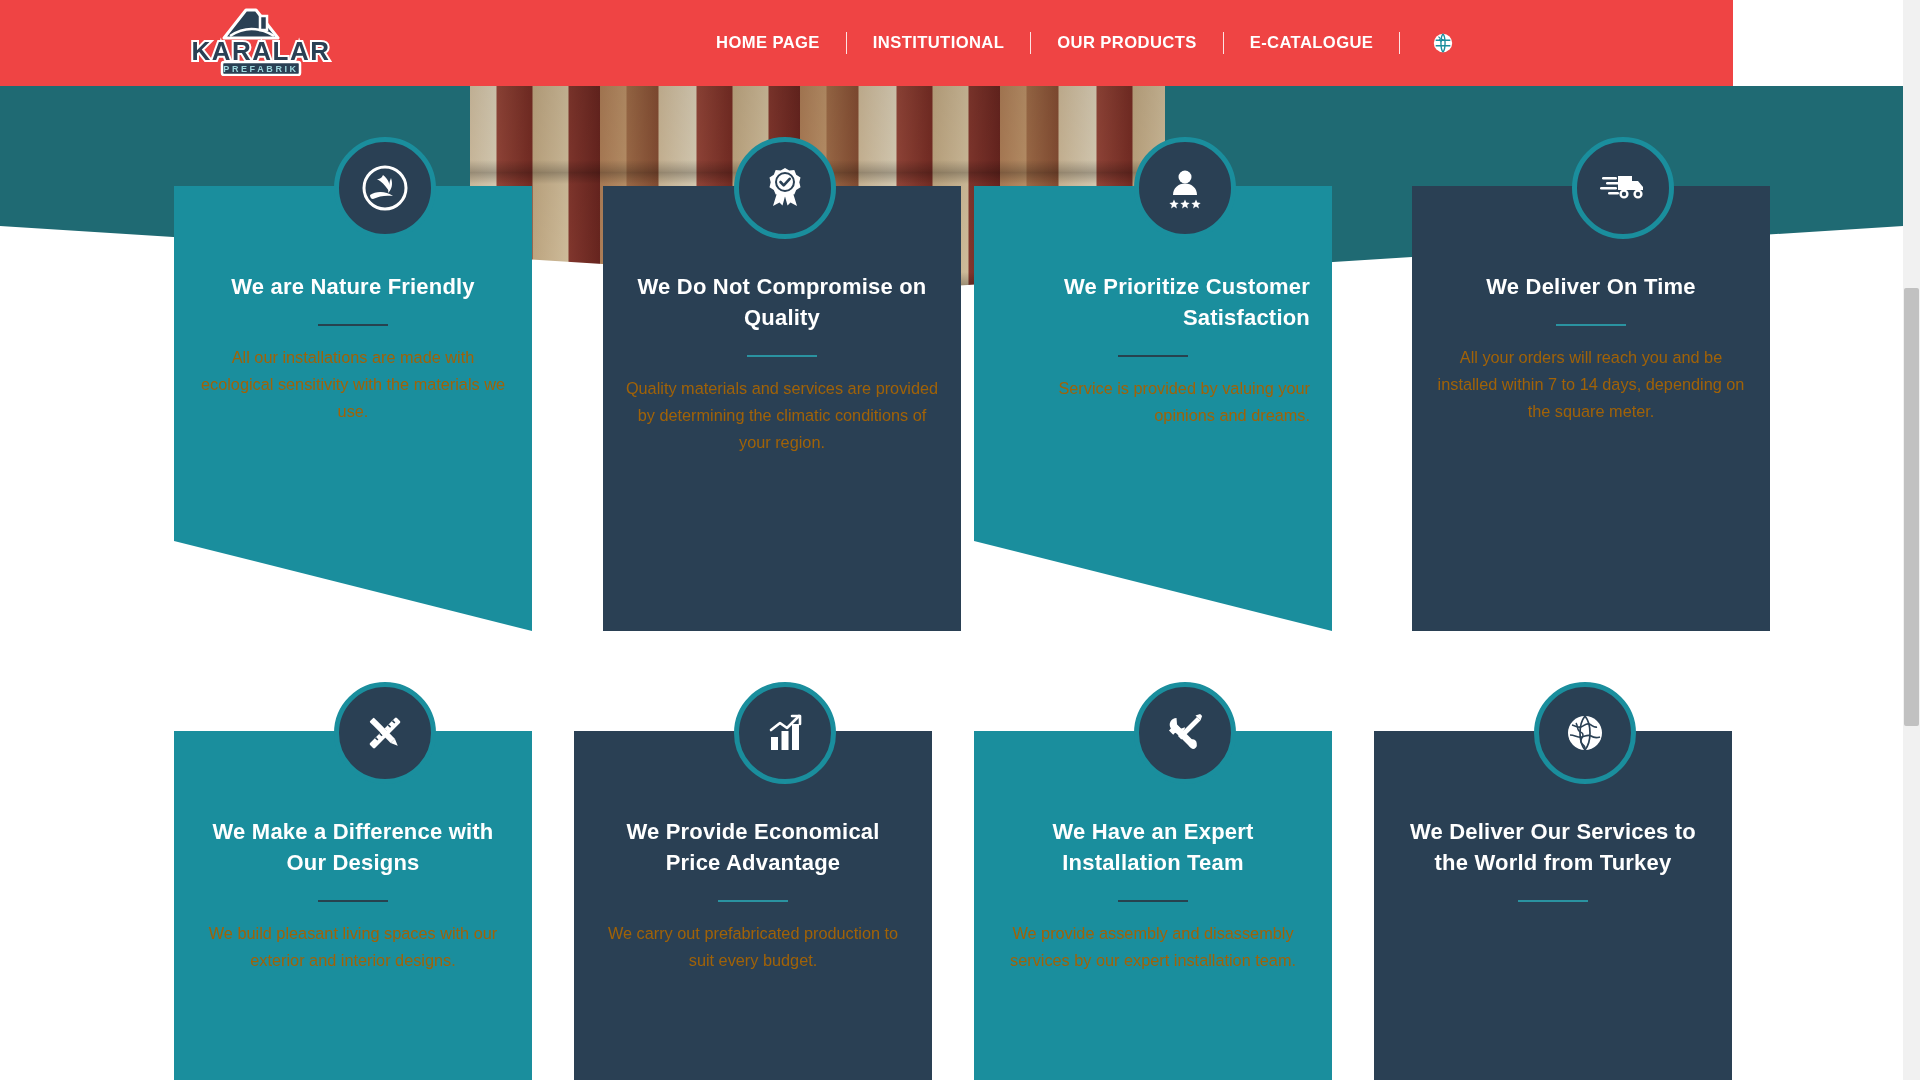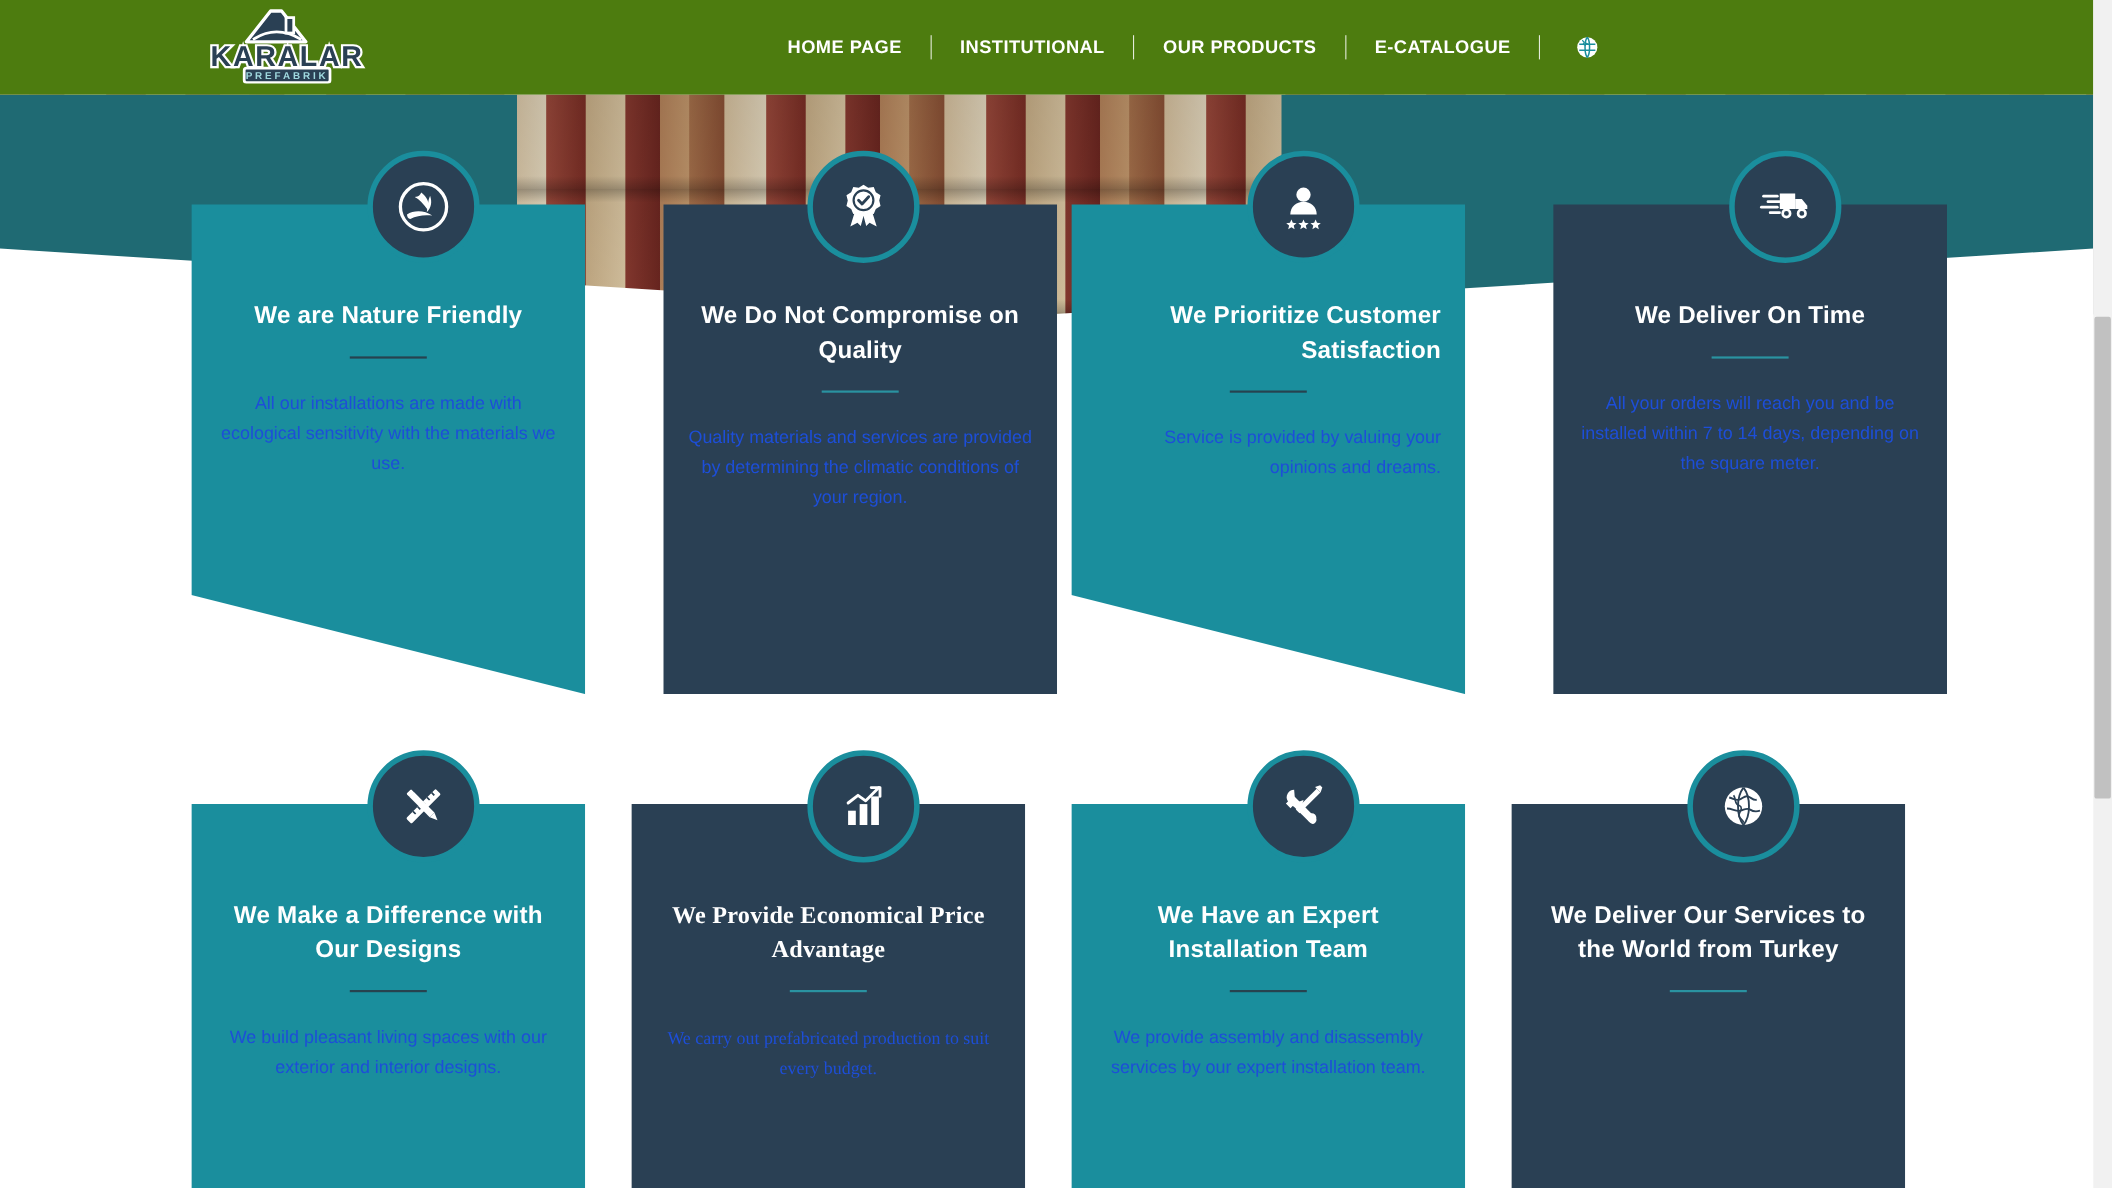--- a/index.html
+++ b/index.html
@@ -13,22 +13,22 @@
     position: relative;
     width: 1920px; height: 1080px;
     background: #ffffff;
     overflow: hidden;
   }
 
   
   .header {
     position: absolute;
     top: 0; left: 0;
-    width: 1903px; height: 86px;
-    background: #4d7c0f;
+    width: 1733px; height: 86px;
+    background: #ef4444;
     z-index: 40;
   }
   .logo {
     position: absolute;
     left: 186px; top: 4px;
     width: 150px; height: 72px;
   }
   .logo svg { display: block; }
 
   .nav {
@@ -151,22 +151,22 @@
     width: 70px; height: 2px;
     margin: 22px auto 0;
     background: rgba(255,255,255,.55);
   }
   .card.teal .rule { background: #27424f; }
   .card.dark .rule { background: #2a93a1; }
   .card p {
     font-size: 16.3px;
     line-height: 27px;
     font-weight: normal;
-    margin-top: 28px;
-    color: #1d4ed8;
+    margin-top: 18px;
+    color: #a16207;
   }
 
   .card .badge {
     position: absolute;
     left: 50%;
     transform: translateX(-50%);
     width: 102px; height: 102px;
     border-radius: 50%;
     background: #2a4054;
     border: 5px solid #1a8e9d;
@@ -368,21 +368,21 @@
           <rect x="22.5" y="24" width="7" height="19" fill="#ffffff"></rect>
           <rect x="33" y="17" width="7" height="26" fill="#ffffff"></rect>
           <path d="M12 23l9-7 7 5 12-12" stroke="#ffffff" stroke-width="2.6" fill="none" stroke-linecap="round" stroke-linejoin="round"></path>
           <path d="M33 9h8v8" stroke="#ffffff" stroke-width="2.6" fill="none" stroke-linecap="round" stroke-linejoin="round"></path>
         </svg>
       </div>
       <div class="body" style="height:420px;">
         <svg class="shape" width="358" height="420" viewBox="0 0 358 420" preserveAspectRatio="none">
           <polygon points="0,45 358,45 358,420 0,420" fill="#2a4054"></polygon>
         </svg>
-        <div class="content" style="padding-top:130px;font-family:Liberation Serif, serif;">
+        <div class="content" style="padding-top:130px;">
           <h3>We Provide Economical Price Advantage</h3>
           <div class="rule"></div>
           <p>We carry out prefabricated production to suit every budget.</p>
         </div>
       </div>
     </div>
 
     <div class="card teal" style="left:974px; top:600px;">
       <div class="badge" style="top:-4px;">
         <svg width="52" height="52" viewBox="0 0 52 52" aria-hidden="true">

